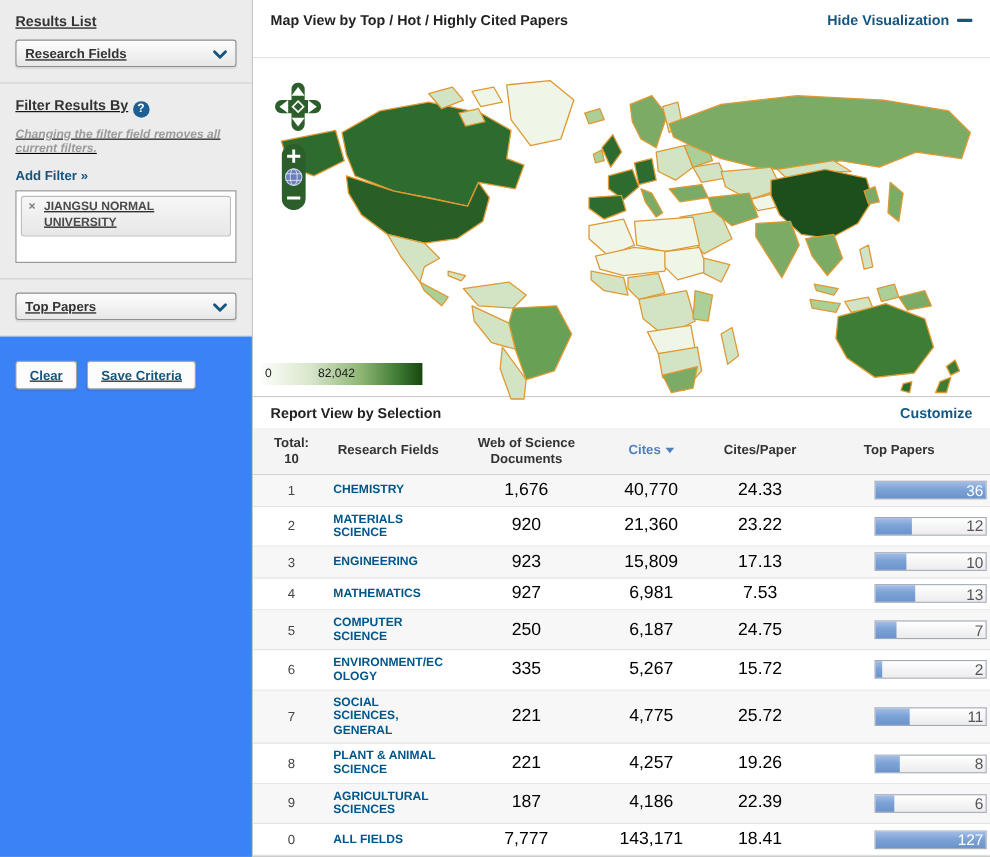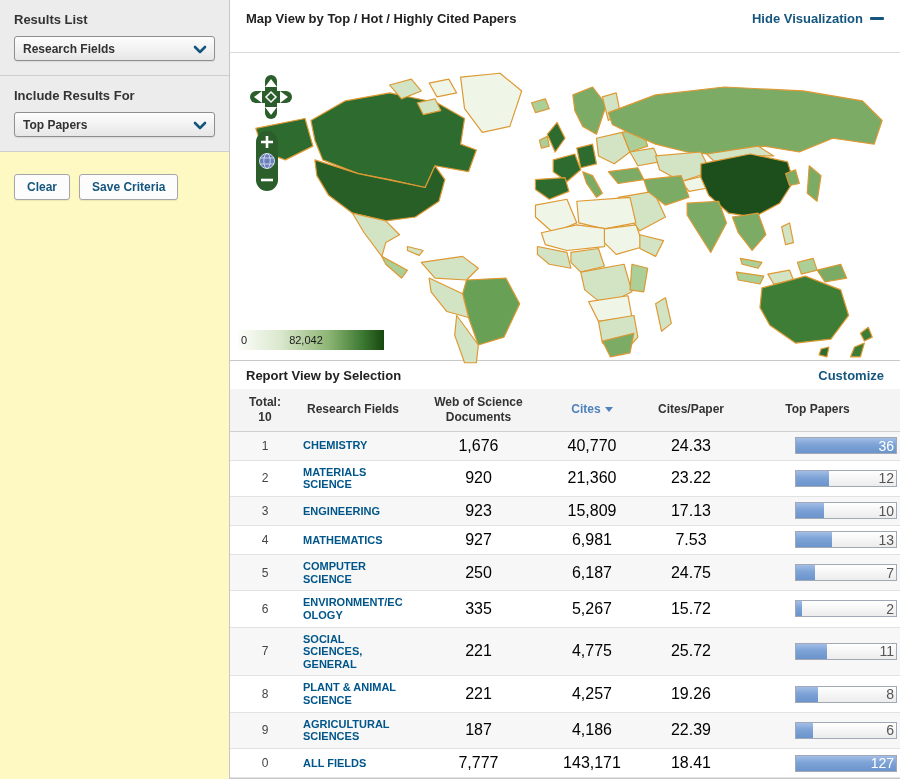--- a/index.html
+++ b/index.html
@@ -3,22 +3,22 @@
 <meta charset="utf-8">
 <style>
   * { margin:0; padding:0; box-sizing:border-box; }
   html,body { width:900px; height:779px; overflow:hidden; background:#fff;
               font-family:"Liberation Sans","DejaVu Sans",sans-serif; }
   .app { position:relative; width:900px; height:779px; display:flex; }
 
   
   .sidebar { width:230px; height:779px; background:#ececec; border-right:1px solid #c6c6c6;
              display:flex; flex-direction:column; }
-  .side-section { padding:12px 14px 14px 14px; border-bottom:1px solid #cfcfcf; }
-  .side-section.last { border-bottom:none; background:#fef9c3; flex:1; }
+  .side-section { padding:12px 14px 14px 14px; border-bottom:1px solid #cfcfcf;text-decoration:underline; }
+  .side-section.last { border-bottom:none; background:#3b82f6; flex:1; }
   .side-heading { font-size:13px; font-weight:bold; color:#333; margin-bottom:9px; }
   .selectbox { position:relative; height:25px; border:1px solid #8f8f8f; border-radius:3px;
                background:linear-gradient(180deg,#fdfdfd,#e7e7e7); display:flex; align-items:center;
                padding:0 26px 0 8px; cursor:pointer; box-shadow:0 1px 1px rgba(0,0,0,.08); }
   .selectbox .sel-label { font-size:12px; font-weight:bold; color:#333; white-space:nowrap; }
   .selectbox svg { position:absolute; right:7px; top:8px; }
   .help-circle { display:inline-flex; width:15px; height:15px; border-radius:50%; background:#1d5e93;
                  color:#fff; font-size:11px; font-weight:bold; align-items:center; justify-content:center;
                  vertical-align:-2px; margin-left:4px; }
   .filter-note { font-size:11px; font-style:italic; font-weight:bold; color:#9b9b9b; line-height:1.25;
@@ -109,23 +109,35 @@
     <div class="side-section">
       <div class="side-heading">Results List</div>
       <div class="selectbox">
         <span class="sel-label">Research Fields</span>
         <svg width="14" height="9" viewBox="0 0 14 9">
           <polyline points="2,2 7,7 12,2" fill="none" stroke="#15567f" stroke-width="2.6" stroke-linecap="round" stroke-linejoin="round"></polyline>
         </svg>
       </div>
     </div>
 
-
     <div class="side-section">
-      <div class="side-heading">Include Results For</div>
+      <div class="side-heading">
+        <span>Filter Results By</span><span class="help-circle">?</span>
+      </div>
+      <div class="filter-note">Changing the filter field removes all current filters.</div>
+      <a class="add-filter">Add Filter »</a>
+      <div class="filter-box">
+        <div class="filter-tag">
+          <span class="tag-x">×</span>
+          <span>JIANGSU NORMAL UNIVERSITY</span>
+        </div>
+      </div>
+    </div>
+
+    <div class="side-section">
       <div class="selectbox">
         <span class="sel-label">Top Papers</span>
         <svg width="14" height="9" viewBox="0 0 14 9">
           <polyline points="2,2 7,7 12,2" fill="none" stroke="#15567f" stroke-width="2.6" stroke-linecap="round" stroke-linejoin="round"></polyline>
         </svg>
       </div>
     </div>
 
     <div class="side-section last">
       <div class="btn-row">

